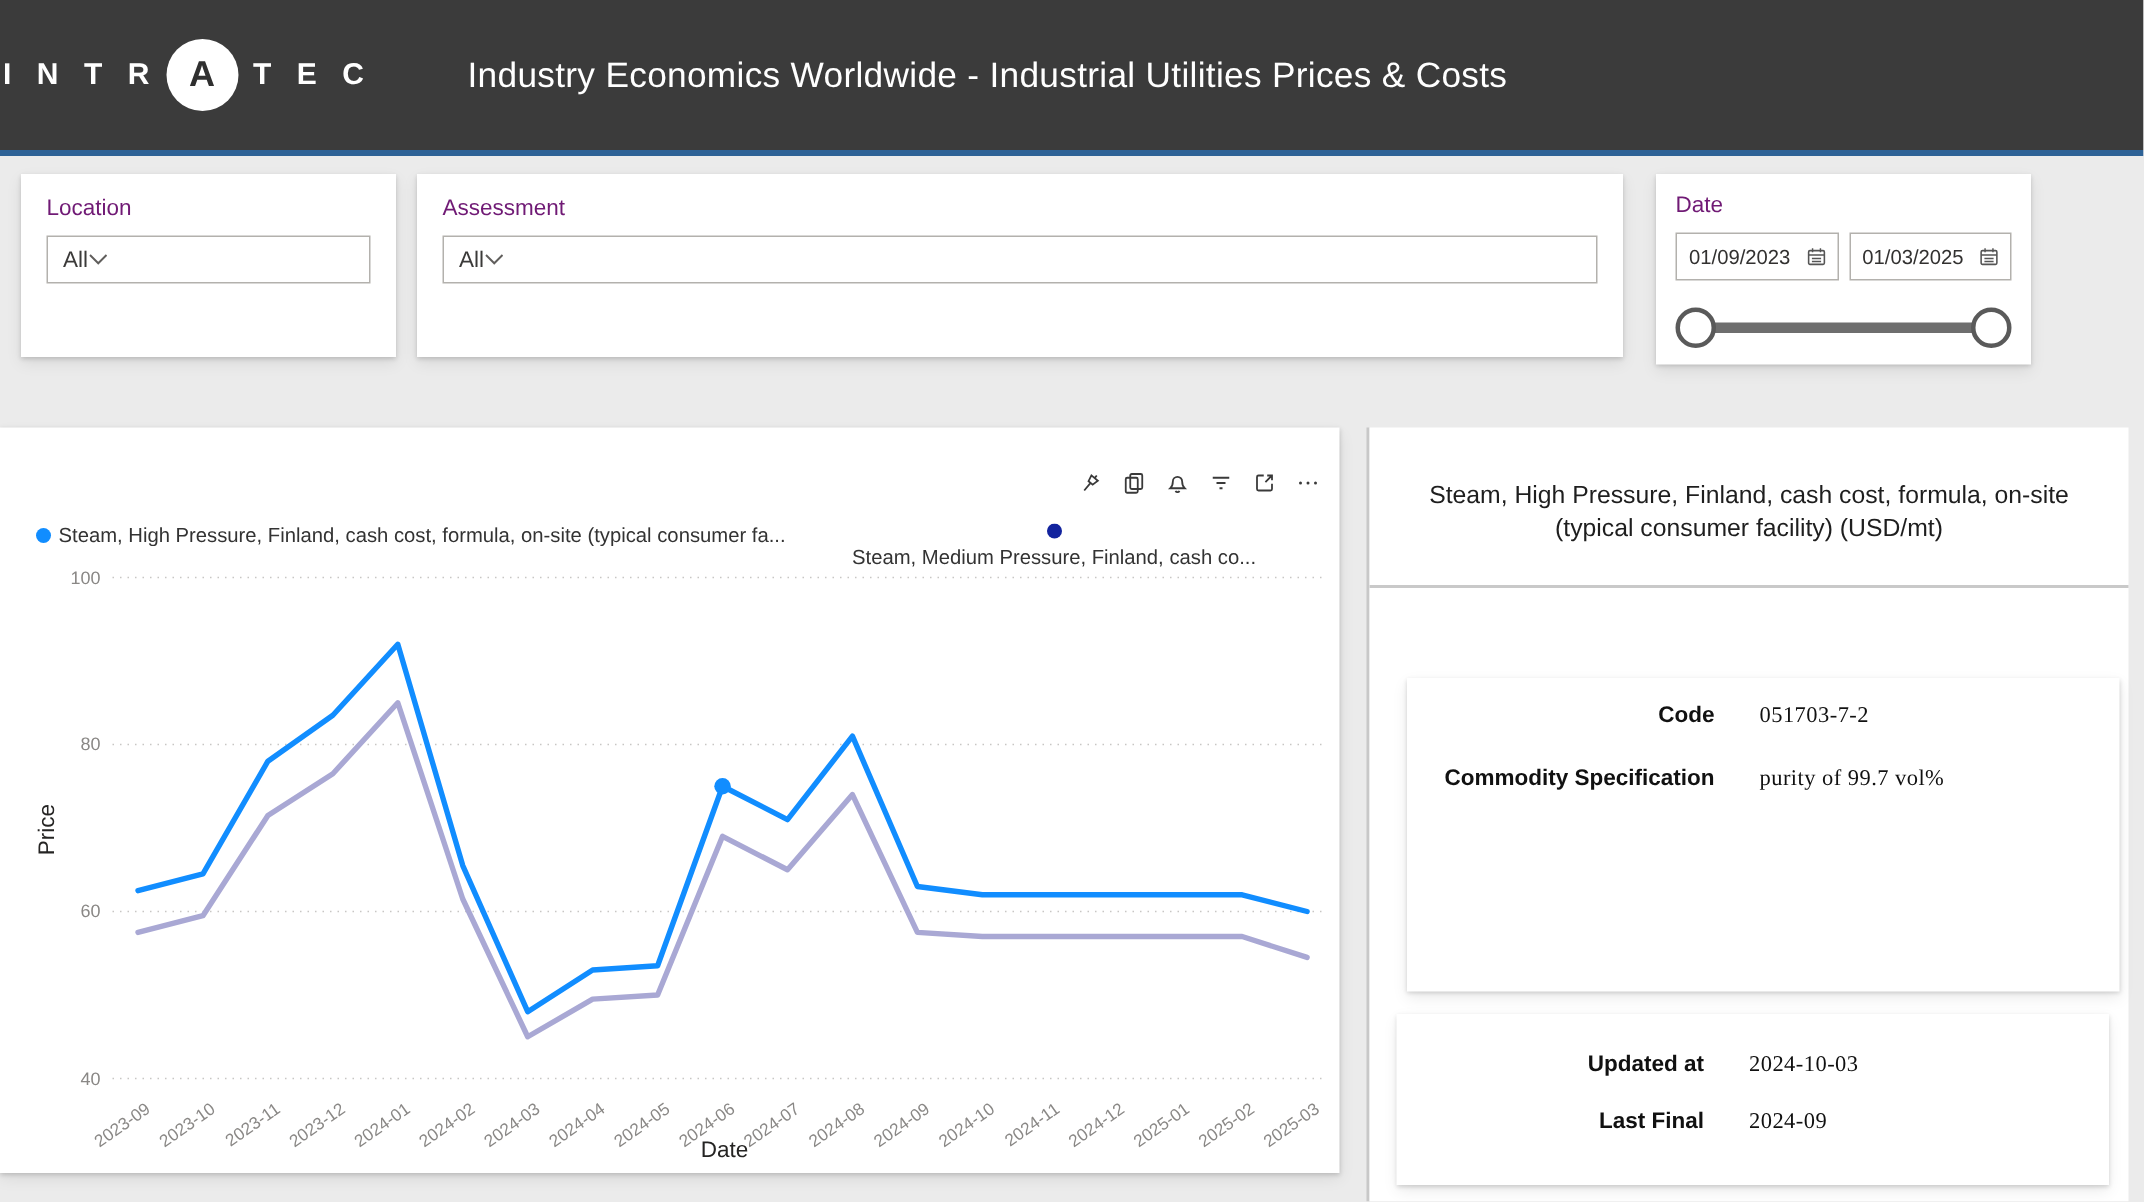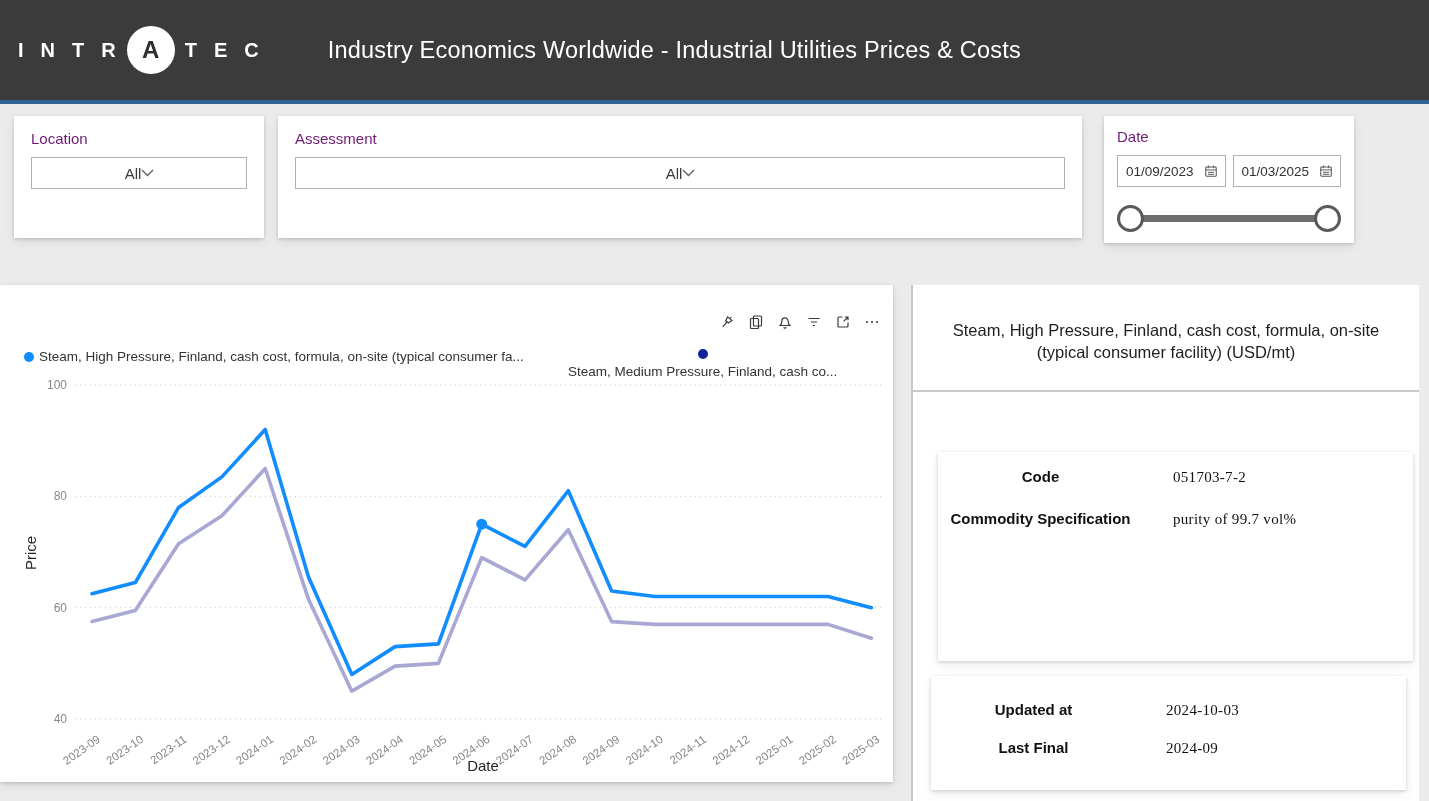--- a/index.html
+++ b/index.html
@@ -3,37 +3,37 @@
 <meta charset="utf-8">
 <style>
   html,body{margin:0;padding:0;}
   body{
     width:1429px;height:801px;overflow:hidden;
     background:#EBEBEB;
     font-family:"Liberation Sans",sans-serif;
     -webkit-font-smoothing:antialiased;
   }
   
-  .app-header{height:100px;background:#3B3B3B;display:flex;align-items:center;padding-left:18px;}
+  .app-header{height:100px;background:#3B3B3B;display:flex;align-items:center;padding-left:2px;}
   .logo{display:flex;align-items:center;color:#fff;font-weight:bold;font-size:20px;letter-spacing:17px;}
   .logo-circle{width:48px;height:48px;border-radius:50%;background:#fff;color:#2F2F2F;
     display:flex;align-items:center;justify-content:center;font-size:24px;font-weight:bold;
     letter-spacing:0;margin:0 10px 0 -6px;}
   .page-title{color:#fff;font-size:23.5px;font-weight:normal;margin:0 0 0 52px;letter-spacing:.2px;}
   .accent-bar{height:4px;background:#2E6296;}
   
   .card{background:#fff;box-shadow:0 1px 3px rgba(0,0,0,.16),0 4px 10px rgba(0,0,0,.08);}
   
   .filters{display:flex;padding:12px 0 0 14px;gap:14px;height:139px;box-sizing:border-box;}
   .filter-card{box-sizing:border-box;padding:14px 17px;height:122px;}
   .filter-card.loc{width:250px;}
   .filter-card.assess{width:804px;}
   .f-label{font-size:15px;color:#701a75;margin-bottom:10px;}
   .dropdown{height:32px;box-sizing:border-box;border:1px solid #B3B1AD;display:flex;align-items:center;
-    justify-content:center;padding:0 9px 0 10px;font-size:15px;color:#3B3A39;cursor:pointer;background:#fff;}
+    justify-content:flex-start;padding:0 9px 0 10px;font-size:15px;color:#3B3A39;cursor:pointer;background:#fff;}
   .date-card{box-sizing:border-box;width:250px;height:127px;margin-left:8px;padding:12px 13px;}
   .date-inputs{display:flex;gap:7px;}
   .date-input{flex:1;height:32px;box-sizing:border-box;border:1px solid #B3B1AD;display:flex;align-items:center;
     justify-content:space-between;padding:0 7px 0 8px;font-size:13.5px;color:#323130;background:#fff;cursor:text;}
   .slider{position:relative;height:42px;margin-top:10px;}
   .slider-track{position:absolute;left:12px;right:12px;top:18px;height:7px;background:#6E6E6E;border-radius:4px;}
   .slider-handle{position:absolute;top:8px;width:21px;height:21px;border:3.5px solid #5A5A5A;border-radius:50%;background:#fff;cursor:grab;}
   .slider-handle.left{left:0;}
   .slider-handle.right{right:0;}
   
@@ -55,21 +55,21 @@
   
   .panel{width:506px;height:516px;background:#fff;position:relative;}
   .panel-title{box-sizing:border-box;height:105px;padding:34px 30px 0;text-align:center;
     font-size:16.5px;color:#1E1E1E;line-height:22px;}
   .panel-divider{height:2px;background:#C9C9C9;}
   .info-card{position:absolute;left:25px;top:167px;width:475px;height:209px;box-sizing:border-box;padding-top:16px;}
   .meta-card{position:absolute;left:18px;top:391px;width:475px;height:114px;box-sizing:border-box;padding-top:25px;}
   .kv-row{display:flex;line-height:18px;}
   .info-card .kv-row{margin-bottom:24px;}
   .meta-card .kv-row{margin-bottom:20px;}
-  .kv-label{width:205px;text-align:center;font-weight:bold;font-size:15px;color:#111;flex:0 0 auto;}
+  .kv-label{width:205px;text-align:right;font-weight:bold;font-size:15px;color:#111;flex:0 0 auto;}
   .kv-value{margin-left:30px;font-size:15px;color:#111;letter-spacing:.3px;font-family:Liberation Serif, serif;}
 </style>
 </head>
 <body>
 
 <header class="app-header">
   <div class="logo">
     <span>INTR</span>
       <span class="logo-circle">
         <span>A</span>

